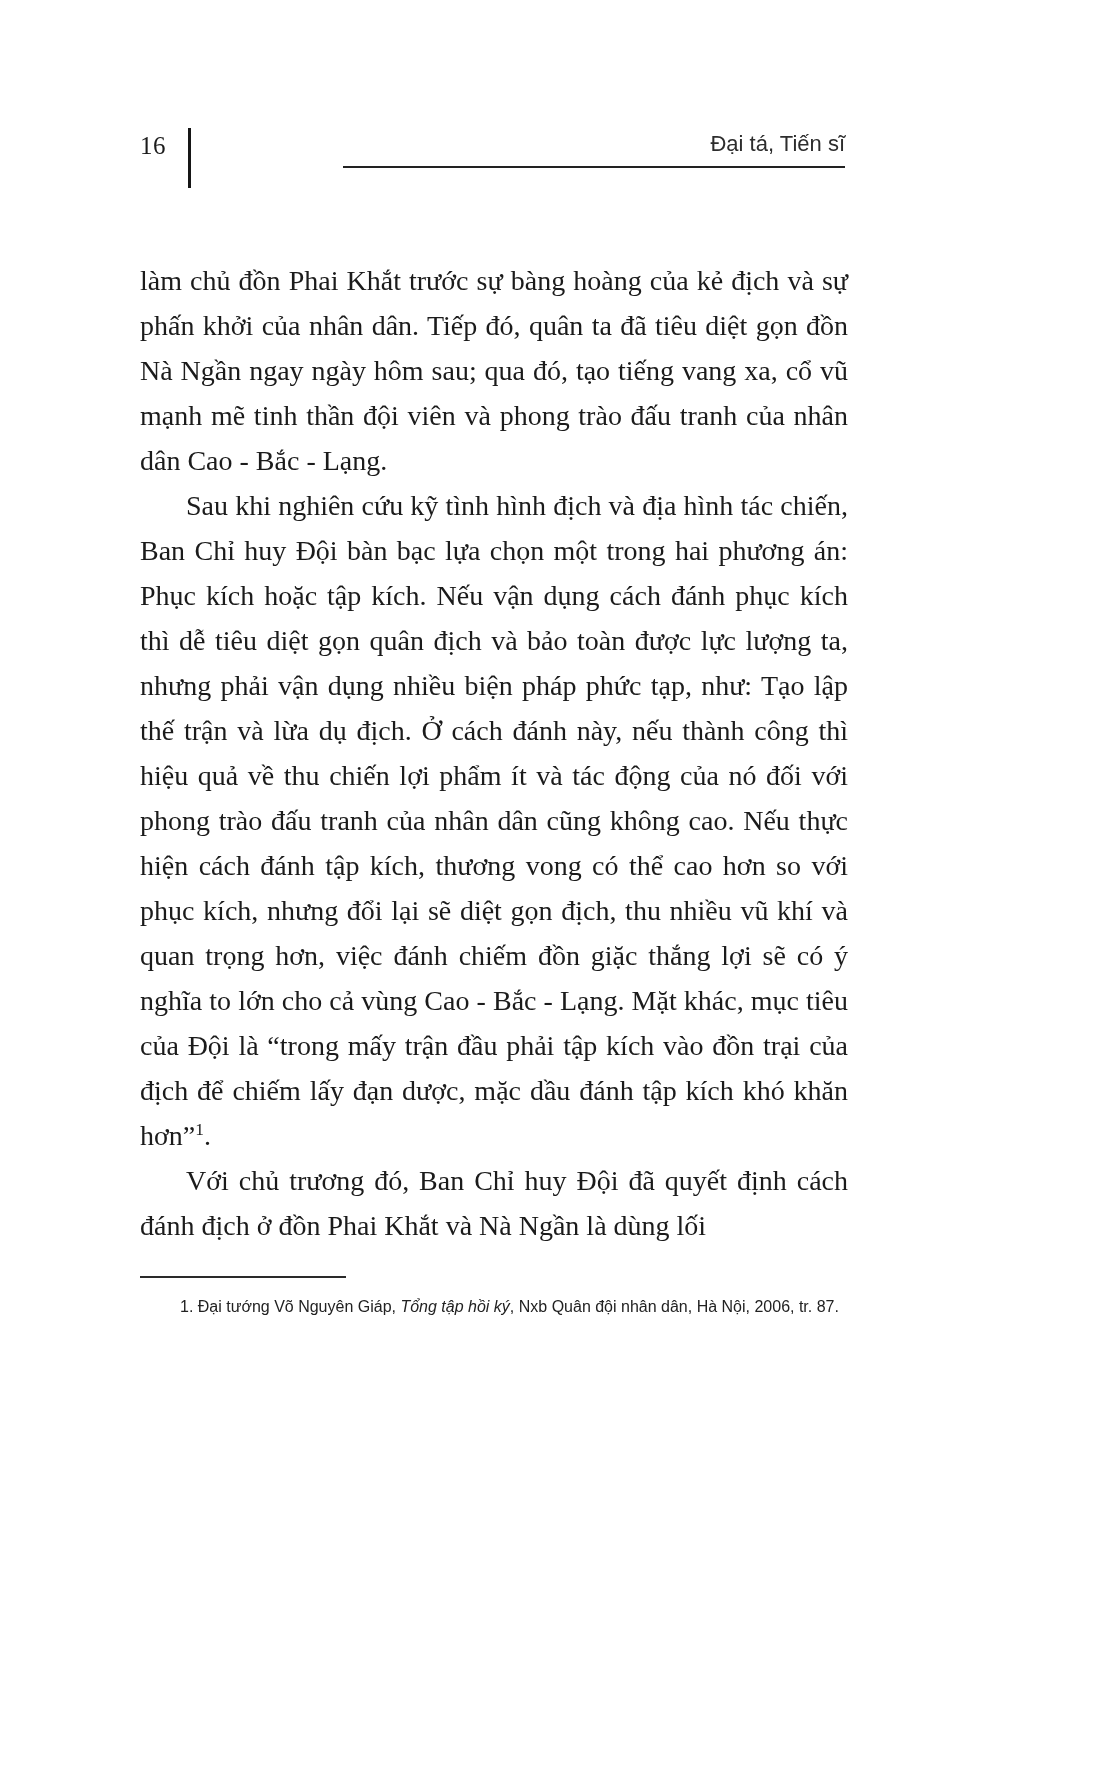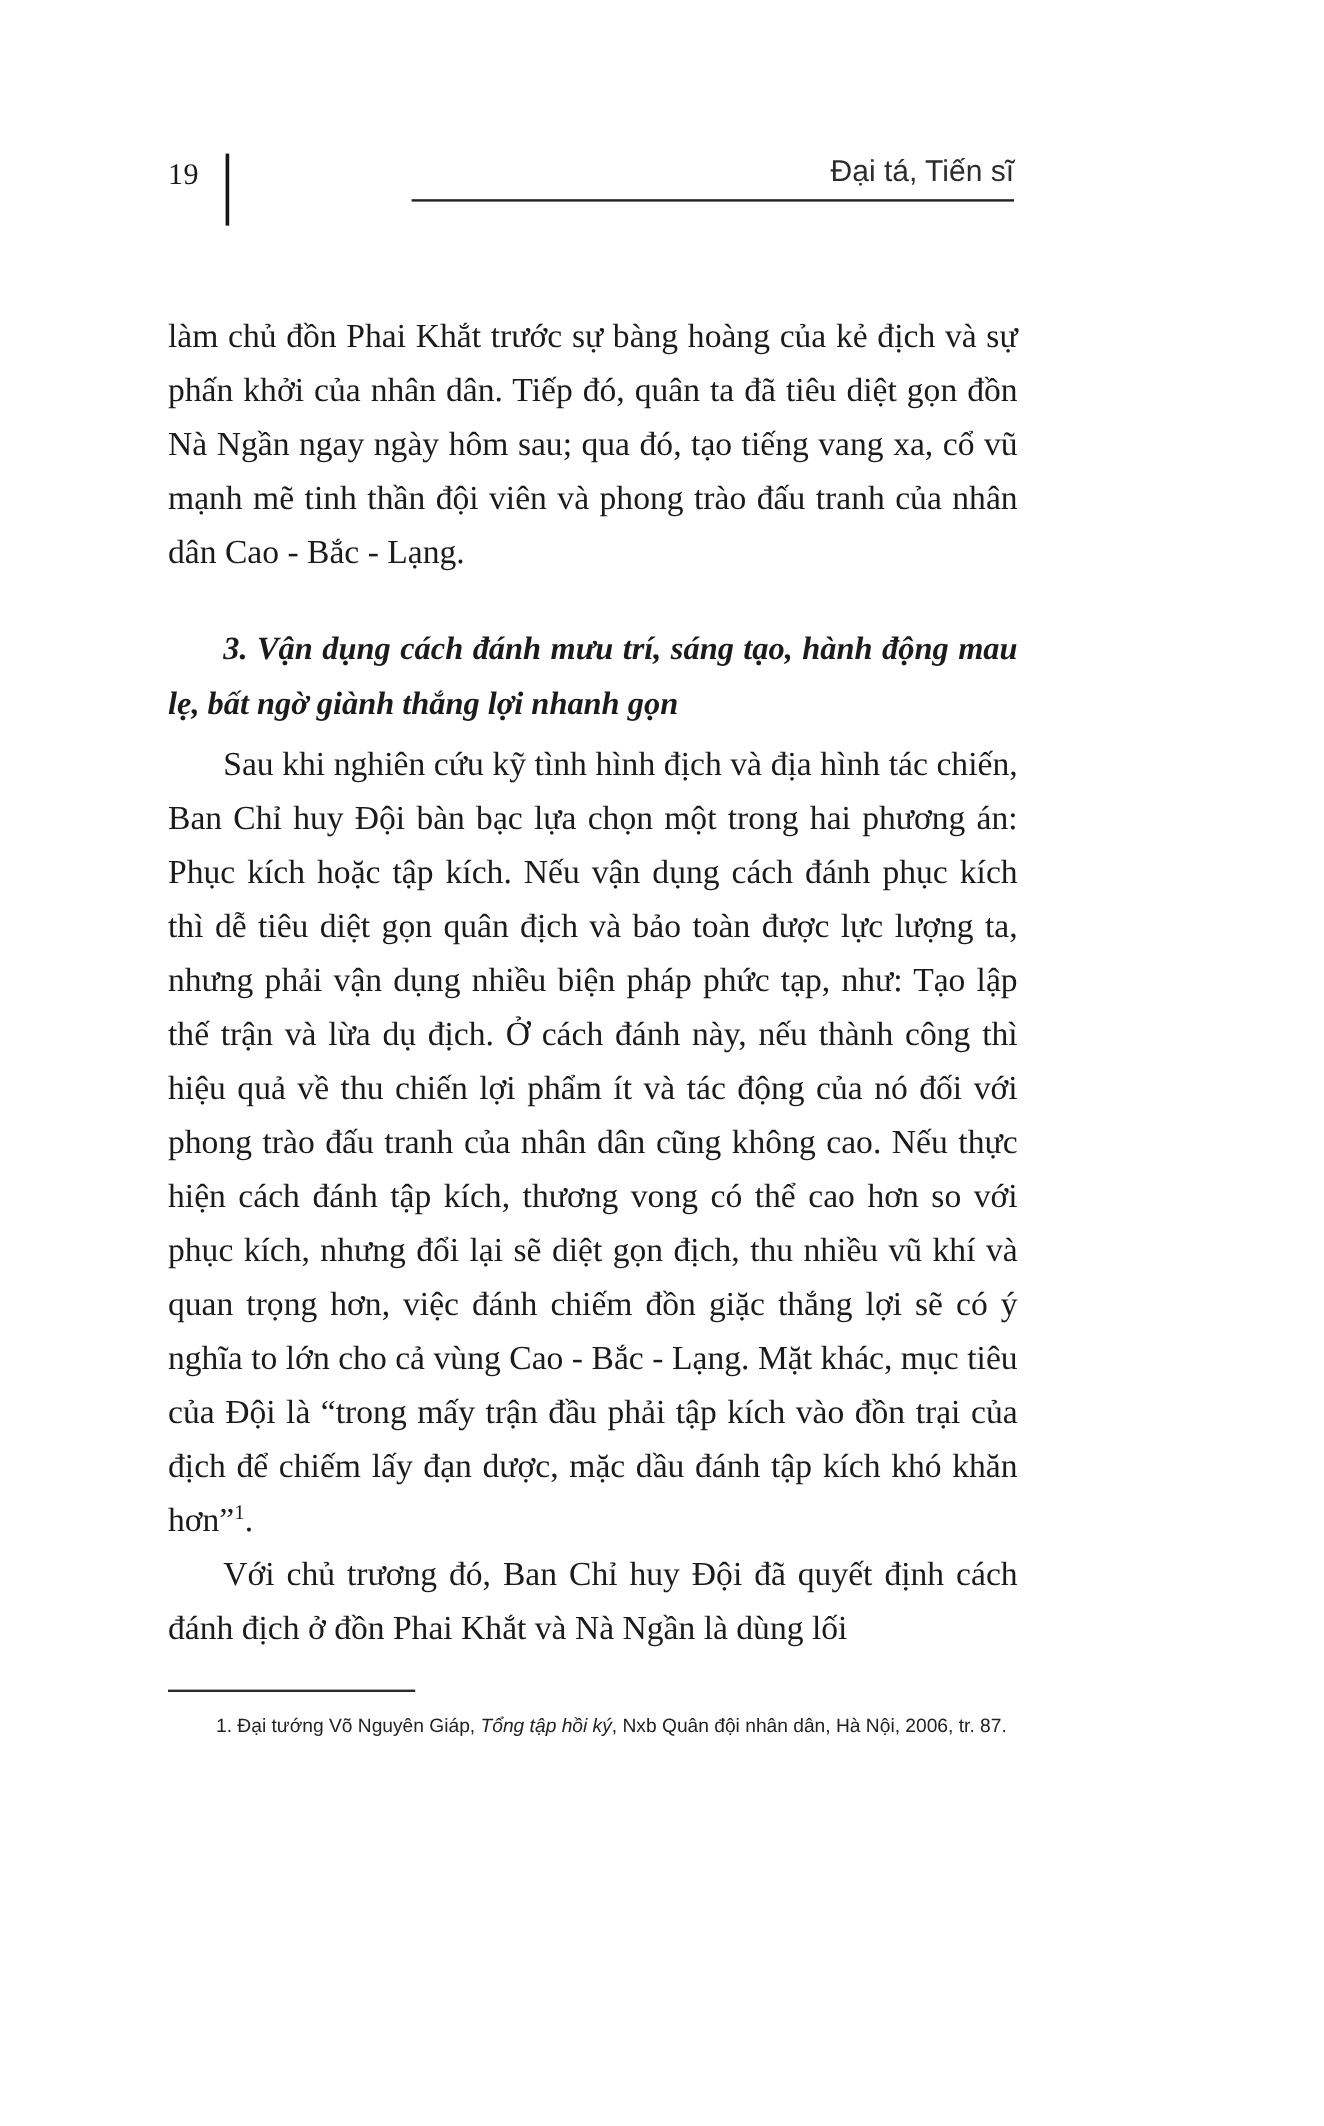--- a/index.html
+++ b/index.html
@@ -46,21 +46,21 @@
     right: 0;
     top: 0;
     width: 502px;
     text-align: right;
     font-family: "Liberation Sans", sans-serif;
     color: #2d2d2d;
     border-bottom: 2px solid #222;
     padding-bottom: 9px;
   }
   .author-title {
-    font-size: 25px;
+    font-size: 22px;
     line-height: 27px;
   }
   .author-name {
     font-size: 22px;
     line-height: 28px;
     letter-spacing: 0.6px;
   }
   
   .content {
     position: absolute;
@@ -103,32 +103,31 @@
     text-indent: 40px;
   }
   .footnote-text .work-title { font-style: italic; }
 </style>
 </head>
 <body>
 
 <div class="page">
 
   <div class="running-header">
-    <div class="page-number">19</div>
+    <div class="page-number">16</div>
     <div class="page-number-bar"></div>
     <div class="header-right">
       <div class="author-title">Đại tá, Tiến sĩ</div>
     </div>
   </div>
 
   <div class="content">
 
     <p>làm chủ đồn Phai Khắt trước sự bàng hoàng của kẻ địch và sự phấn khởi của nhân dân. Tiếp đó, quân ta đã tiêu diệt gọn đồn Nà Ngần ngay ngày hôm sau; qua đó, tạo tiếng vang xa, cổ vũ mạnh mẽ tinh thần đội viên và phong trào đấu tranh của nhân dân Cao - Bắc - Lạng.</p>
 
-    <p class="section-heading">3. Vận dụng cách đánh mưu trí, sáng tạo, hành động mau lẹ, bất ngờ giành thắng lợi nhanh gọn</p>
 
     <p class="para-indent"><span>Sau khi nghiên cứu kỹ tình hình địch và địa hình tác chiến, Ban Chỉ huy Đội bàn bạc lựa chọn một trong hai phương án: Phục kích hoặc tập kích. Nếu vận dụng cách đánh phục kích thì dễ tiêu diệt gọn quân địch và bảo toàn được lực lượng ta, nhưng phải vận dụng nhiều biện pháp phức tạp, như: Tạo lập thế trận và lừa dụ địch. Ở cách đánh này, nếu thành công thì hiệu quả về thu chiến lợi phẩm ít và tác động của nó đối với phong trào đấu tranh của nhân dân cũng không cao. Nếu thực hiện cách đánh tập kích, thương vong có thể cao hơn so với phục kích, nhưng đổi lại sẽ diệt gọn địch, thu nhiều vũ khí và quan trọng hơn, việc đánh chiếm đồn giặc thắng lợi sẽ có ý nghĩa to lớn cho cả vùng Cao - Bắc - Lạng. Mặt khác, mục tiêu của Đội là “trong mấy trận đầu phải tập kích vào đồn trại của địch để chiếm lấy đạn dược, mặc dầu đánh tập kích khó khăn hơn”</span><sup class="fn-ref">1</sup><span>.</span></p>
 
     <p class="para-indent" style="margin-top:0">Với chủ trương đó, Ban Chỉ huy Đội đã quyết định cách đánh địch ở đồn Phai Khắt và Nà Ngần là dùng lối</p>
 
     <div class="footnote-rule"></div>
 
     <p class="footnote-text"><span>1. Đại tướng Võ Nguyên Giáp, </span><span class="work-title">Tổng tập hồi ký</span><span>, Nxb Quân đội nhân dân, Hà Nội, 2006, tr. 87.</span></p>
 
   </div>

